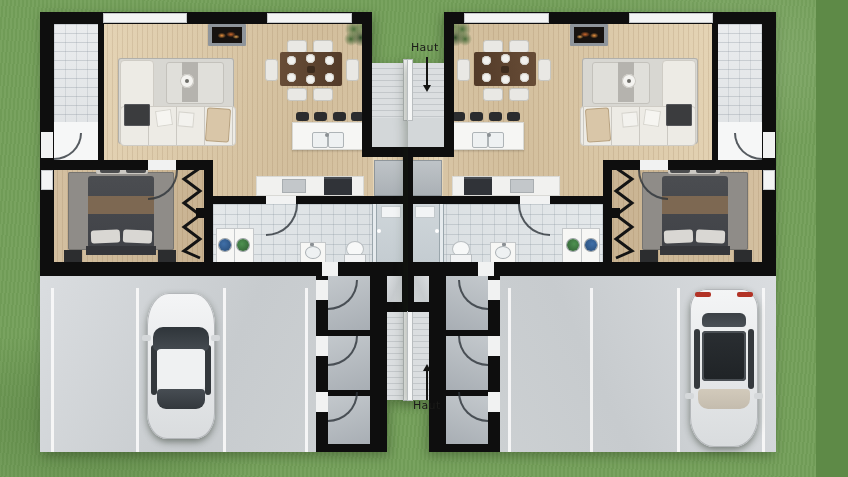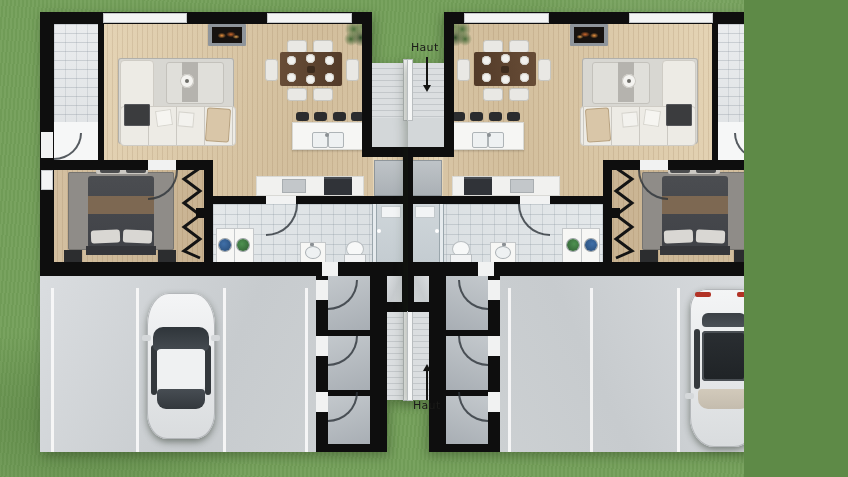--- a/index.html
+++ b/index.html
@@ -1,16 +1,16 @@
 <!DOCTYPE html>
 <html><head>
 <meta charset="utf-8">
 <style>
   html,body{margin:0;padding:0;background:#5e8a47;font-family:"DejaVu Sans",sans-serif;}
-  .scene{position:relative;width:744px;height:477px;overflow:hidden;
+  .scene{position:relative;width:816px;height:477px;overflow:hidden;
     background-color:#74a05a;
     background-image:
       radial-gradient(ellipse 300px 160px at 12% 88%, rgba(55,90,38,.35), transparent 60%),
       radial-gradient(ellipse 280px 150px at 90% 12%, rgba(255,255,255,.10), transparent 60%),
       radial-gradient(ellipse 420px 220px at 50% 55%, rgba(66,105,48,.20), transparent 70%),
       repeating-linear-gradient(95deg, rgba(255,255,255,.035) 0 2px, rgba(40,70,30,.05) 2px 4px);}
   .a{position:absolute;}
   .half{position:absolute;left:0;top:0;width:408px;height:477px;filter:drop-shadow(2px 4px 6px rgba(25,40,18,.35));}
   .half.right{left:408px;transform:scaleX(-1);}
   .wall{background:#0e0e0e;}

